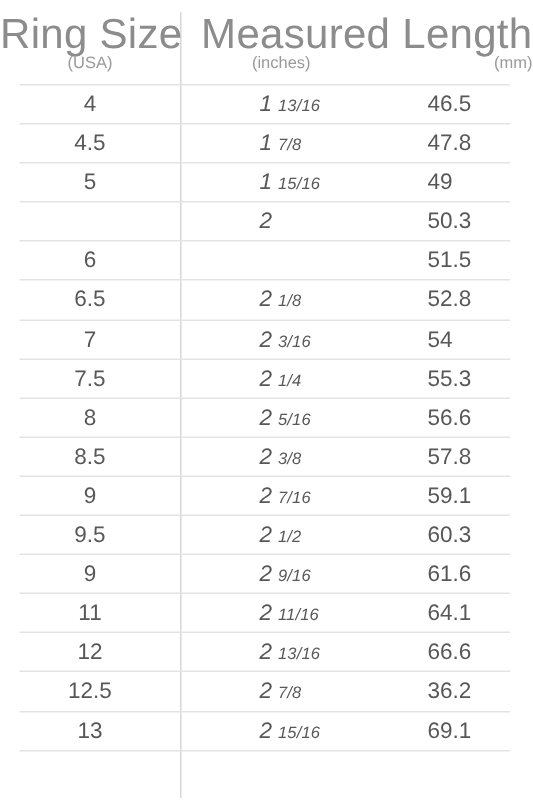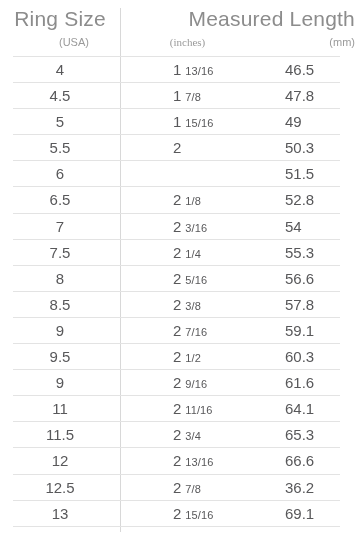--- a/index.html
+++ b/index.html
@@ -34,21 +34,21 @@
   }
 
   
   .header {
     position: relative;
     height: 56px;
   }
   .head-main {
     position: absolute;
     top: 7px;
-    font-size: 21px;
+    font-size: 28px;
     font-weight: 400;
     color: #8c8c8c;
     letter-spacing: 0.2px;
     white-space: nowrap;
   }
   .head-ring {
     left: 0;
     width: 120px;
     text-align: center;
   }
@@ -61,27 +61,25 @@
     position: absolute;
     top: 36px;
     font-size: 11px;
     color: #9a9a9a;
     white-space: nowrap;
   }
   .sub-usa {
     left: 0;
     width: 120px;
     text-align: center;
-    padding-left: 14px;
   }
   .sub-inches {
     left: 121px;
     width: 133px;
     text-align: center;
-    font-family: Liberation Serif, serif;
   }
   .sub-mm {
     left: 254px;
     width: 101px;
     text-align: right;
   }
 
   
   .rows {
     position: absolute;
@@ -106,20 +104,21 @@
     color: #58585a;
     white-space: nowrap;
   }
   .c-size {
     left: 0;
     width: 94px;
     text-align: center;
   }
   .c-inch {
     left: 160px;
+    font-style: italic;
   }
   .c-mm {
     left: 272px;
   }
   .frac {
     font-size: 11px;
     letter-spacing: 0.1px;
     margin-left: 4px;
   }
 </style>
@@ -148,21 +147,20 @@
         <div class="cell c-size">4.5</div>
         <div class="cell c-inch"><span>1</span><span class="frac">7/8</span></div>
         <div class="cell c-mm">47.8</div>
       </div>
       <div class="row">
         <div class="cell c-size">5</div>
         <div class="cell c-inch"><span>1</span><span class="frac">15/16</span></div>
         <div class="cell c-mm">49</div>
       </div>
       <div class="row">
-        <div class="cell c-size">5.5</div>
         <div class="cell c-inch"><span>2</span></div>
         <div class="cell c-mm">50.3</div>
       </div>
       <div class="row">
         <div class="cell c-size">6</div>
         <div class="cell c-mm">51.5</div>
       </div>
       <div class="row">
         <div class="cell c-size">6.5</div>
         <div class="cell c-inch"><span>2</span><span class="frac">1/8</span></div>
@@ -202,25 +200,20 @@
         <div class="cell c-size">9</div>
         <div class="cell c-inch"><span>2</span><span class="frac">9/16</span></div>
         <div class="cell c-mm">61.6</div>
       </div>
       <div class="row">
         <div class="cell c-size">11</div>
         <div class="cell c-inch"><span>2</span><span class="frac">11/16</span></div>
         <div class="cell c-mm">64.1</div>
       </div>
       <div class="row">
-        <div class="cell c-size">11.5</div>
-        <div class="cell c-inch"><span>2</span><span class="frac">3/4</span></div>
-        <div class="cell c-mm">65.3</div>
-      </div>
-      <div class="row">
         <div class="cell c-size">12</div>
         <div class="cell c-inch"><span>2</span><span class="frac">13/16</span></div>
         <div class="cell c-mm">66.6</div>
       </div>
       <div class="row">
         <div class="cell c-size">12.5</div>
         <div class="cell c-inch"><span>2</span><span class="frac">7/8</span></div>
         <div class="cell c-mm">36.2</div>
       </div>
       <div class="row">

